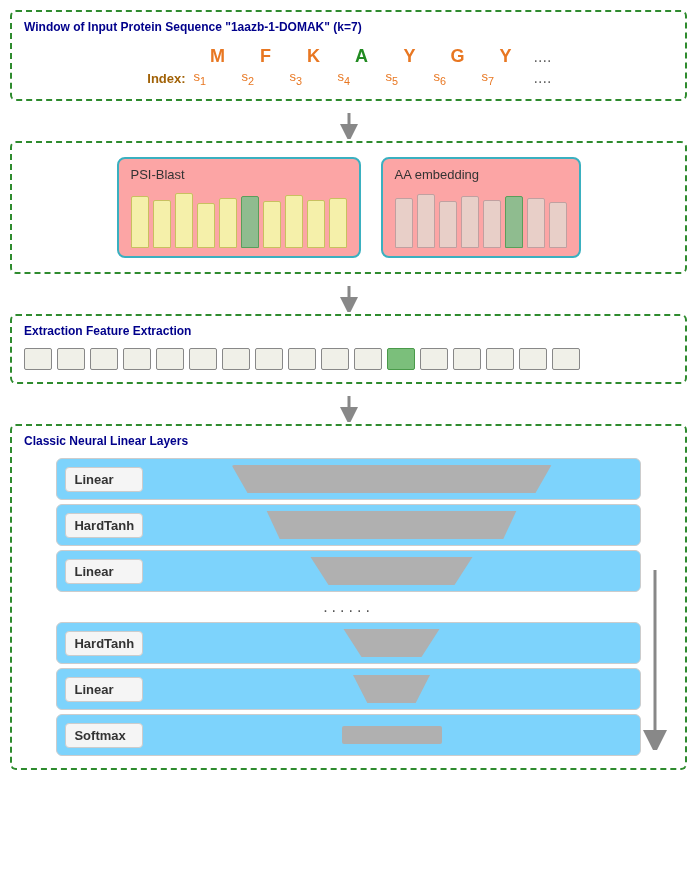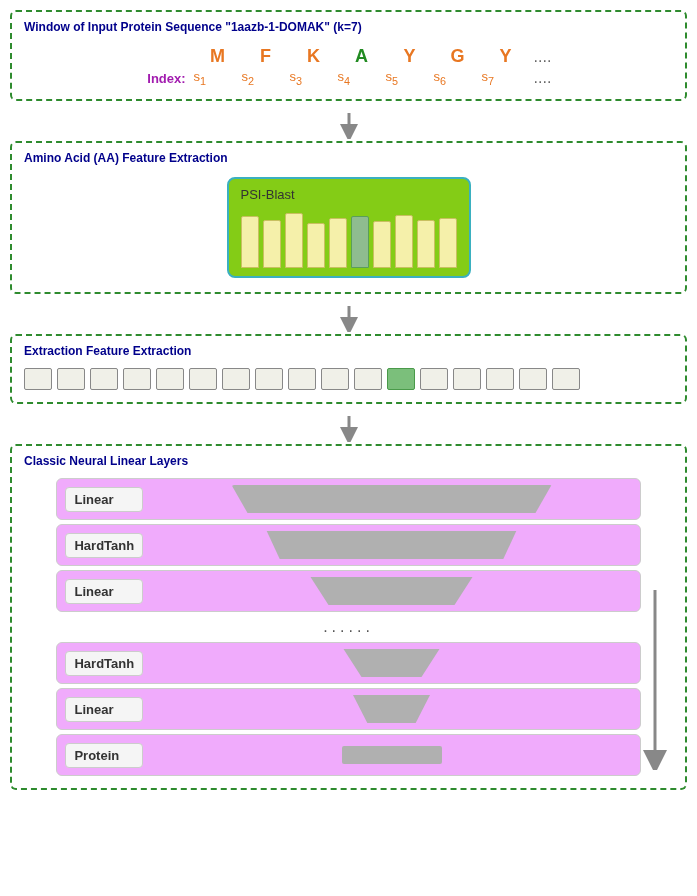--- a/index.html
+++ b/index.html
@@ -86,21 +86,21 @@
     
     .aa-row {
       display: flex;
       gap: 20px;
       justify-content: center;
       padding: 6px 0;
     }
     .aa-box {
       border: 2px solid #3ab0c0;
       border-radius: 8px;
-      background: #84cc16;
+      background: #fca5a5;
       padding: 8px 12px;
       display: flex;
       flex-direction: column;
       align-items: flex-start;
       min-width: 200px;
     }
     .aa-box-title {
       font-size: 13px;
       color: #333;
       margin-bottom: 6px;
@@ -204,21 +204,21 @@
     .dots-row {
       text-align: center;
       font-size: 16px;
       color: #555;
       letter-spacing: 4px;
       margin: 2px 0;
     }
     .nn-outer-box {
       border: 1px solid #ccc;
       border-radius: 6px;
-      background: #f0abfc;
+      background: #7dd3fc;
       display: flex;
       align-items: center;
       width: 90%;
       padding: 4px 8px;
       gap: 4px;
     }
   </style>
 </head>
 <body>
 
@@ -232,21 +232,21 @@
       <div class="seq-cell orange">F</div>
       <div class="seq-cell orange">K</div>
       <div class="seq-cell green">A</div>
       <div class="seq-cell orange">Y</div>
       <div class="seq-cell orange">G</div>
       <div class="seq-cell orange">Y</div>
       <div class="seq-dots">  ....</div>
     </div>
 
     <div class="seq-row">
-      <div class="seq-label" style="font-size:13px;color:#a21caf;font-weight:bold;">Index:</div>
+      <div class="seq-label" style="font-size:13px;color:#a16207;font-weight:bold;">Index:</div>
       <div class="seq-idx">s<sub>1</sub></div>
       <div class="seq-idx">s<sub>2</sub></div>
       <div class="seq-idx">s<sub>3</sub></div>
       <div class="seq-idx">s<sub>4</sub></div>
       <div class="seq-idx">s<sub>5</sub></div>
       <div class="seq-idx">s<sub>6</sub></div>
       <div class="seq-idx">s<sub>7</sub></div>
       <div class="seq-dots">  ....</div>
     </div>
   </div>
@@ -257,39 +257,51 @@
       <defs>
         <marker id="ah1" markerWidth="6" markerHeight="6" refX="3" refY="3" orient="auto">
           <path d="M0,0 L6,3 L0,6 Z" fill="#888"></path>
         </marker>
       </defs>
       <line x1="14" y1="2" x2="14" y2="22" stroke="#888" stroke-width="3" marker-end="url(#ah1)"></line>
     </svg>
 </div>
 
 <div class="section">
-  <div class="section-title">Amino Acid (AA) Feature Extraction</div>
   <div class="aa-row">
 
     <div class="aa-box">
       <div class="aa-box-title">PSI-Blast</div>
       <div class="bars-row">
         <div class="bar bar-yellow" style="height:52px;"></div>
         <div class="bar bar-yellow" style="height:48px;"></div>
         <div class="bar bar-yellow" style="height:55px;"></div>
         <div class="bar bar-yellow" style="height:45px;"></div>
         <div class="bar bar-yellow" style="height:50px;"></div>
         <div class="bar bar-green" style="height:52px;"></div>
         <div class="bar bar-yellow" style="height:47px;"></div>
         <div class="bar bar-yellow" style="height:53px;"></div>
         <div class="bar bar-yellow" style="height:48px;"></div>
         <div class="bar bar-yellow" style="height:50px;"></div>
       </div>
     </div>
 
+    <div class="aa-box">
+      <div class="aa-box-title">AA embedding</div>
+      <div class="bars-row">
+        <div class="bar bar-pink" style="height:50px;"></div>
+        <div class="bar bar-pink" style="height:54px;"></div>
+        <div class="bar bar-pink" style="height:47px;"></div>
+        <div class="bar bar-pink" style="height:52px;"></div>
+        <div class="bar bar-pink" style="height:48px;"></div>
+        <div class="bar bar-green" style="height:52px;"></div>
+        <div class="bar bar-pink" style="height:50px;"></div>
+        <div class="bar bar-pink" style="height:46px;"></div>
+      </div>
+    </div>
   </div>
 </div>
 
 <div class="arrow-down">
   <svg viewBox="0 0 28 28">
       <defs>
         <marker id="ah2" markerWidth="6" markerHeight="6" refX="3" refY="3" orient="auto">
           <path d="M0,0 L6,3 L0,6 Z" fill="#888"></path>
         </marker>
       </defs>
@@ -366,21 +378,21 @@
     </div>
 
     <div class="nn-outer-box">
       <div class="nn-layer-label">Linear</div>
       <div class="nn-trapezoid-container">
         <div style="width:110px;height:28px;background:#b0b0b0;clip-path:polygon(15% 0%,85% 0%,72% 100%,28% 100%);border-radius:2px;"></div>
       </div>
     </div>
 
     <div class="nn-outer-box">
-      <div class="nn-layer-label">Protein</div>
+      <div class="nn-layer-label">Softmax</div>
       <div class="nn-trapezoid-container">
         <div class="bar-small"></div>
       </div>
     </div>
 
   </div>
 
   <div style="position:absolute;right:18px;top:60px;bottom:18px;display:flex;flex-direction:column;align-items:center;justify-content:flex-end;">
     <svg width="24" height="180">
       <defs>

